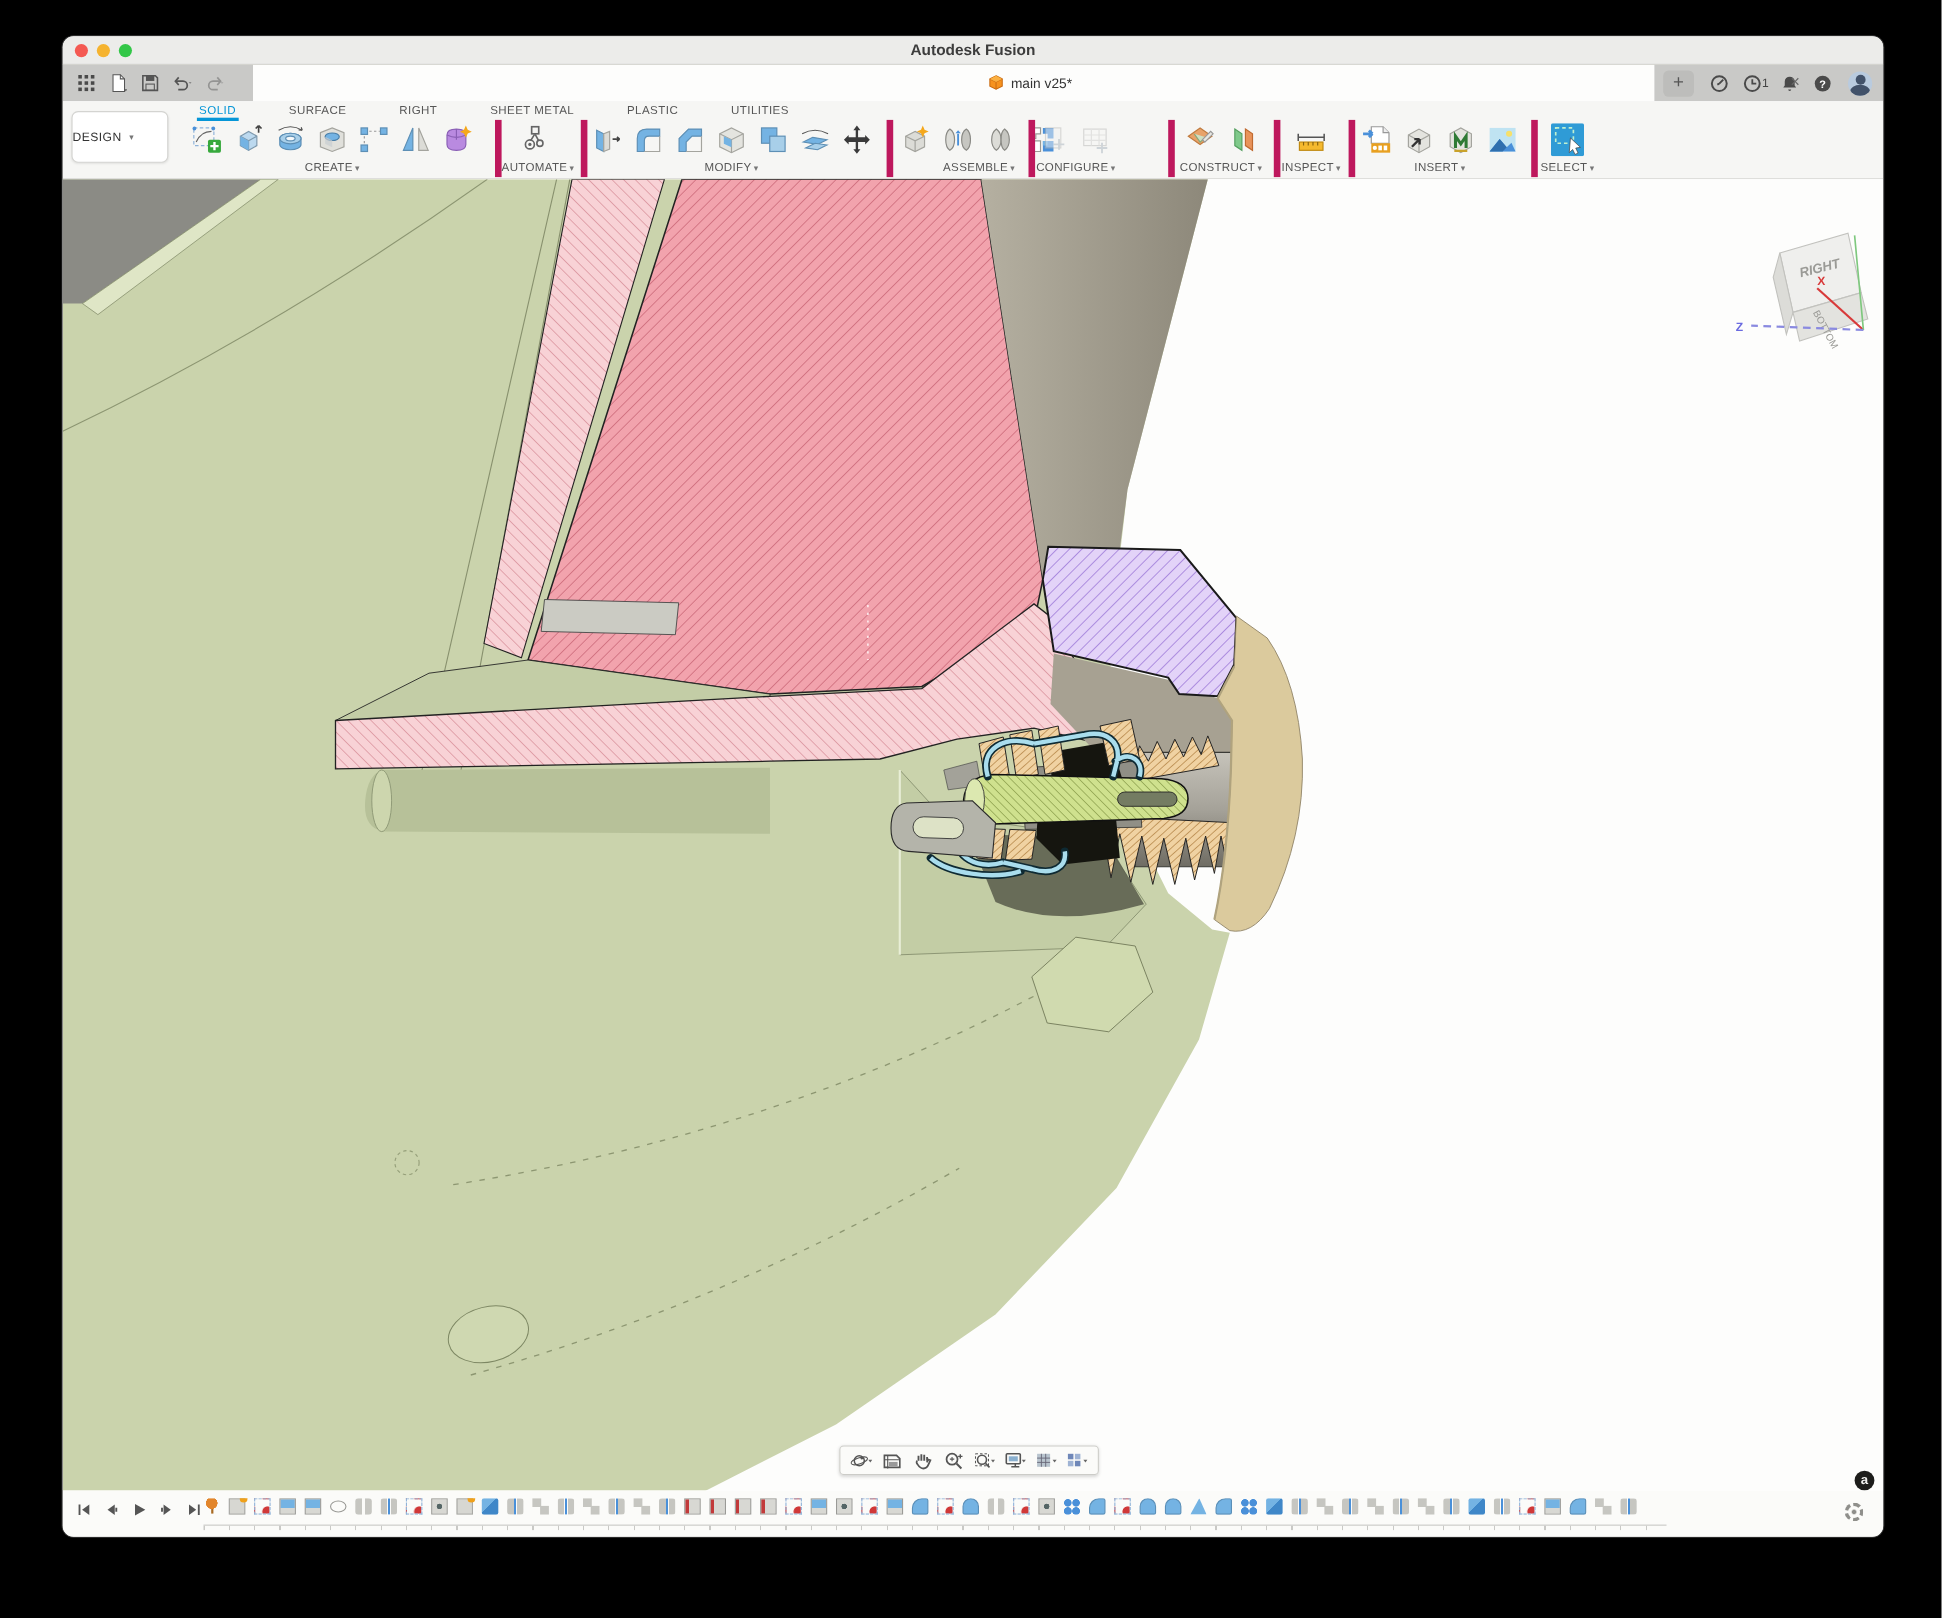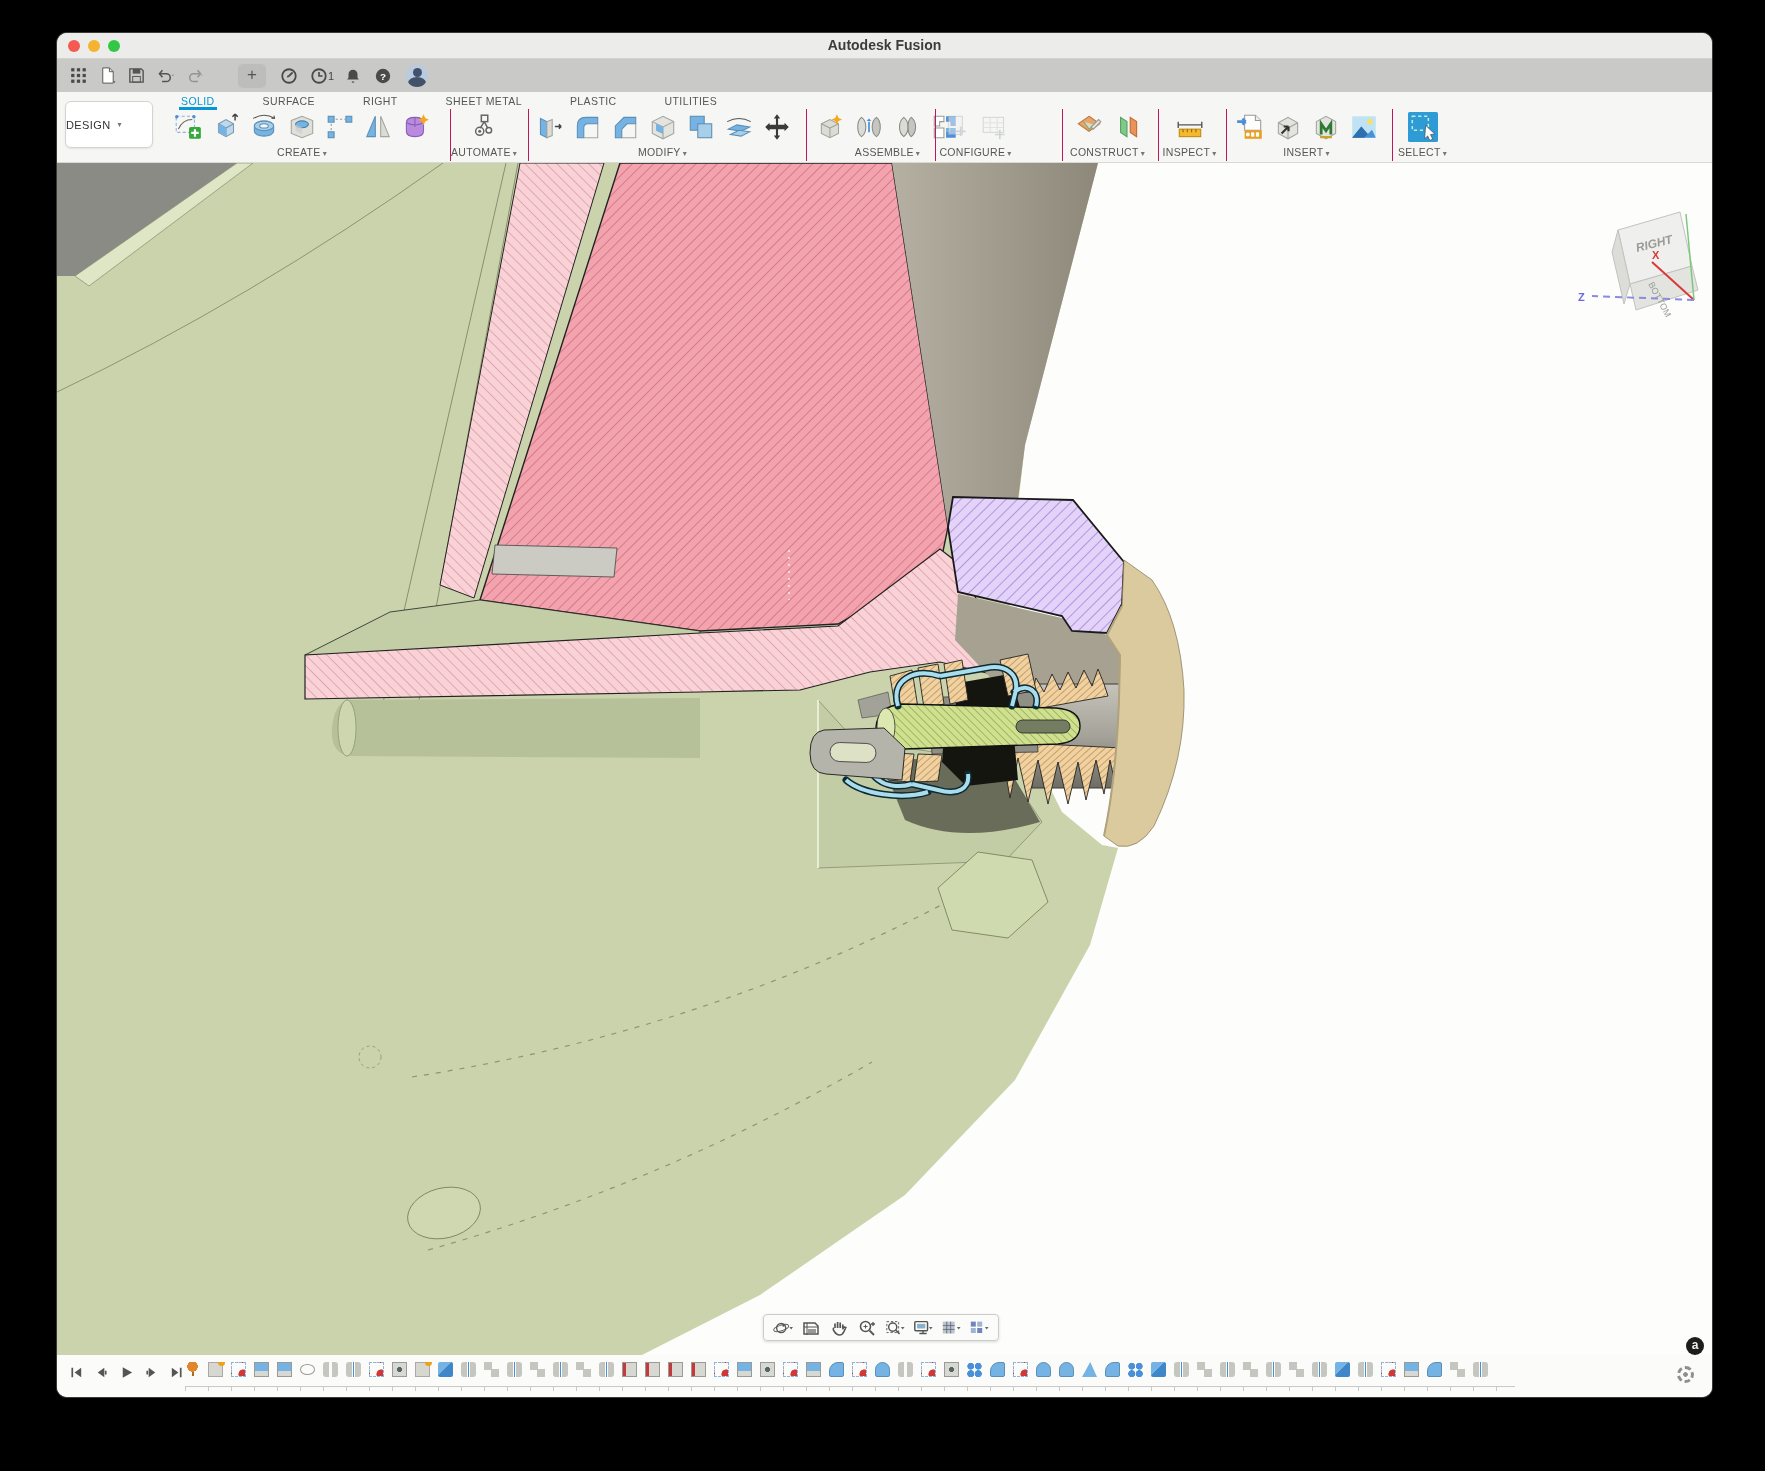--- a/index.html
+++ b/index.html
@@ -31,21 +31,21 @@
   .avatar:before{content:"";position:absolute;left:6.5px;top:3px;width:9px;height:9px;border-radius:50%;background:#42526a;}
   .avatar:after{content:"";position:absolute;left:2px;top:12px;width:18px;height:12px;border-radius:50% 50% 0 0;background:#42526a;}
 
   
   .ribbon{height:71px;background:#f6f6f4;border-bottom:1px solid #d8d8d5;position:relative;}
   .design-btn{position:absolute;left:8px;top:9px;width:88px;height:47px;background:#fff;border:1px solid #d4d4d1;border-radius:6px;box-shadow:0 1px 2px rgba(0,0,0,.08);display:flex;align-items:center;gap:5px;font-size:11px;color:#333;letter-spacing:.4px;}
   .rib-tabs{position:absolute;left:122px;top:2px;display:flex;gap:44px;height:16px;}
   .rib-tab{font-size:10.5px;color:#565656;letter-spacing:.4px;padding:1px 2px 3px;}
   .rib-tab.active{color:#0696d7;border-bottom:3px solid #0696d7;}
   .rib-group{position:absolute;top:17px;height:52px;text-align:center;}
-  .rib-group.sep{border-left:1px solid #be185d;}
+  .rib-group.sep{border-left:6px solid #be185d;}
   .rib-icons{display:flex;justify-content:center;align-items:center;gap:5px;height:36px;}
   .rib-icons .ricon{width:33px;height:33px;display:flex;align-items:center;justify-content:center;}
   .rib-icons .ricon svg{width:30px;height:30px;}
   .rib-label{font-size:10.5px;color:#565656;letter-spacing:.3px;margin-top:1px;}
   .rib-label .caret,.design-btn .caret{font-size:8px;color:#777;margin-left:2px;}
   .rib-group.disabled .rib-icons{opacity:.5;filter:grayscale(.6);}
 
   
   .viewport{position:relative;height:1192px;background:#fff;}
   .scene{position:absolute;inset:0;}
@@ -134,20 +134,31 @@
           </svg>
         </span>
         <span class="hicon">
           <svg viewBox="0 0 22 20" opacity=".45">
             <path d="M18 8h-8a4.5 4.5 0 1 0 0 9h5" fill="none" stroke="#555" stroke-width="1.8"></path>
             <path d="M14.5 4L18 8l-3.5 4" fill="none" stroke="#555" stroke-width="1.8"></path>
             <path d="M18 9l3 0-1.5 2z" fill="#888"></path>
           </svg>
         </span>
       </div>
+    <div class="doc-tab">
+      <div class="tab-title">
+        <svg width="15" height="15" viewBox="0 0 16 16">
+            <path d="M8 1l6 3v7l-6 3-6-3V4z" fill="#f6921e" stroke="#c96a10"></path>
+            <path d="M2 4l6 3 6-3M8 7v7" fill="none" stroke="#c96a10"></path>
+            <path d="M2 4l6-3 6 3-6 3z" fill="#fbb041"></path>
+          </svg>
+        <span>main v25*</span>
+      </div>
+      <div class="tab-close">×</div>
+    </div>
     <div class="tab-right">
       <div class="newtab-btn">+</div>
       <div style="display:flex">
           <span class="hicon">
             <svg viewBox="0 0 20 20">
               <circle cx="10" cy="10" r="7.5" fill="none" stroke="#4a4a4a" stroke-width="2"></circle>
               <path d="M10 10l4-4M10 10l-2 1" stroke="#4a4a4a" stroke-width="2"></path>
             </svg>
           </span>
           <span class="hicon">

